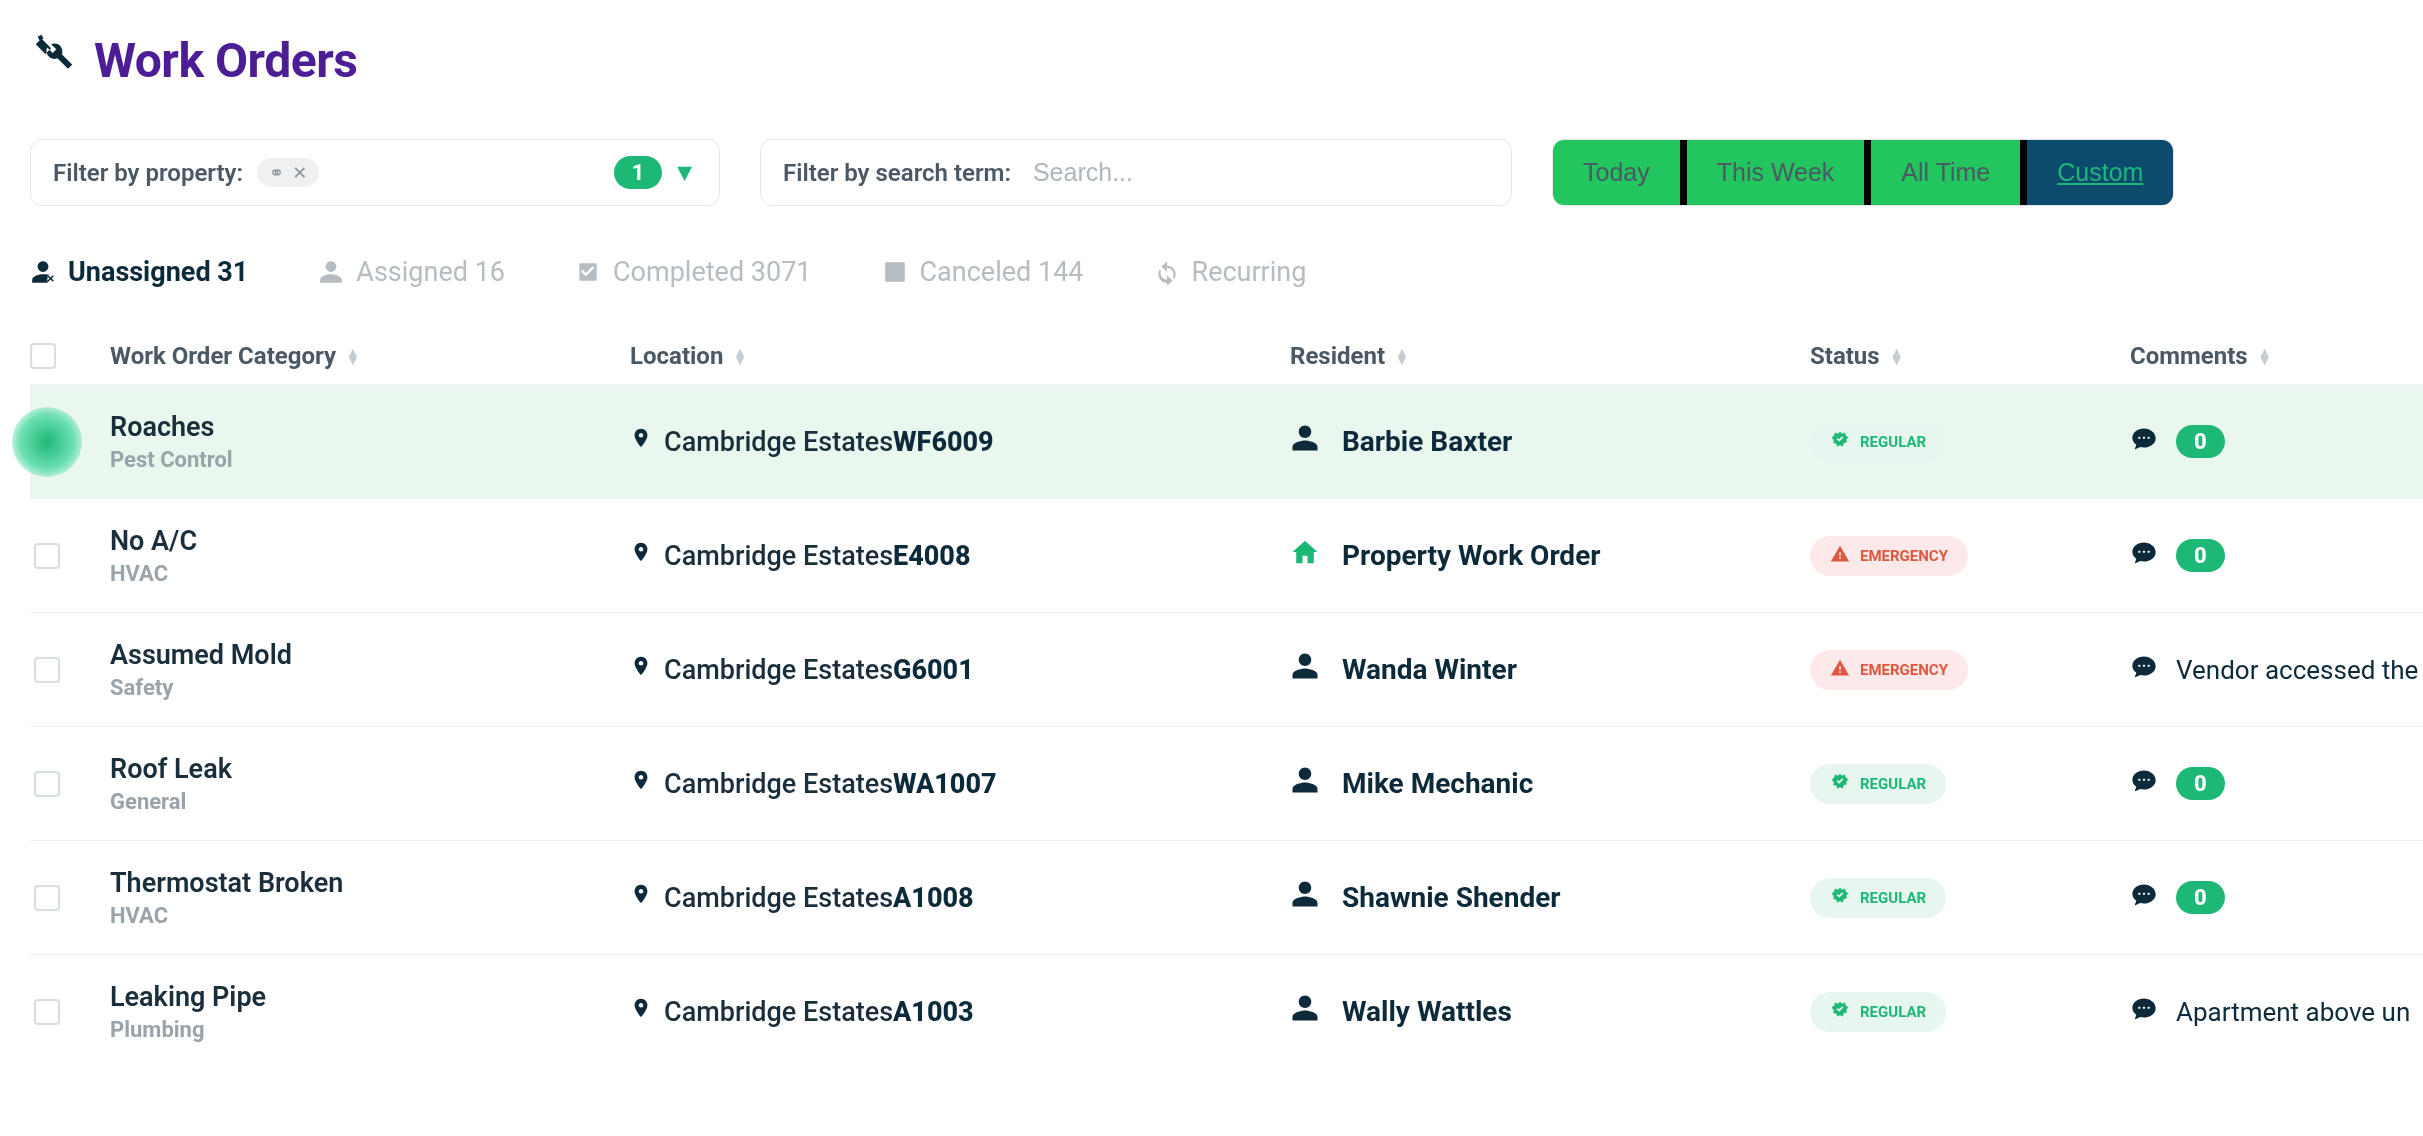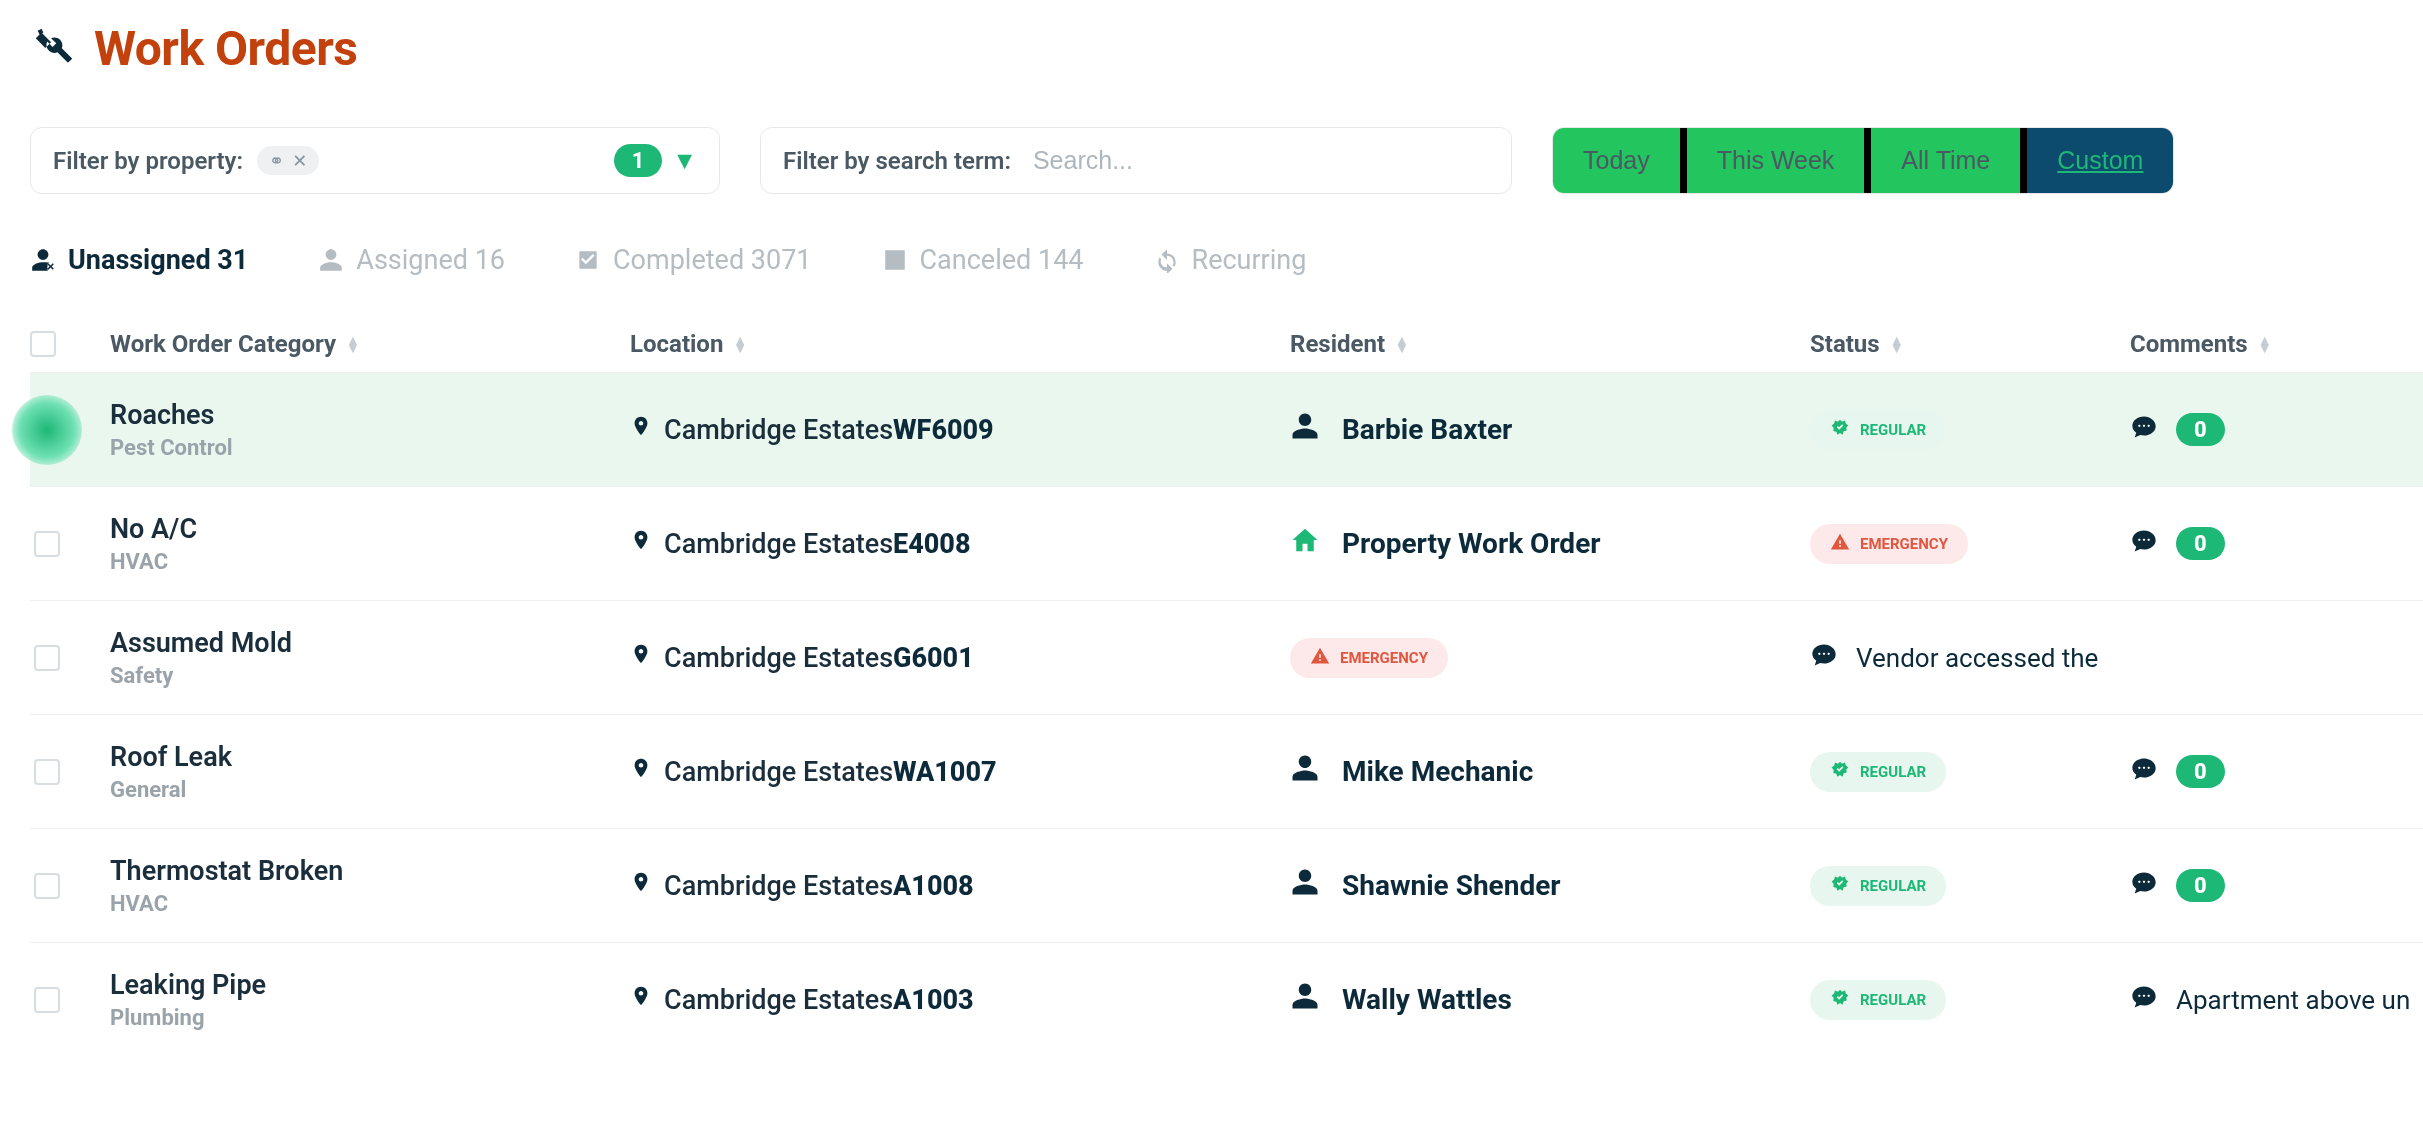--- a/index.html
+++ b/index.html
@@ -5,21 +5,21 @@
 * { box-sizing: border-box; margin: 0; padding: 0; }
 body {
   font-family: -apple-system, BlinkMacSystemFont, "Segoe UI", Roboto, sans-serif;
   background: #fff;
   color: #1a2e3b;
   font-size: 25px;
 }
 .container { padding: 20px 0 0 30px; }
 .page-header { display: flex; align-items: center; gap: 18px; margin-bottom: 50px; }
 .tool-icon svg { width: 46px; height: 46px; fill: #0d2a3a; }
-.page-title { font-size: 48px; font-weight: 700; color: #c2410c; letter-spacing: -0.5px; }
+.page-title { font-size: 48px; font-weight: 700; color: #4c1d95; letter-spacing: -0.5px; margin-top: 12px; }
 
 .filter-row { display: flex; gap: 40px; align-items: stretch; margin-bottom: 50px; }
 
 .filter-box {
   border: 1px solid #e5e7eb; border-radius: 12px;
   display: flex; align-items: center; padding: 12px 22px; gap: 14px;
 }
 .filter-property { width: 690px; justify-content: space-between; }
 .fp-left { display: flex; align-items: center; gap: 14px; }
 .fp-label { color: #4a5963; font-weight: 600; font-size: 24px; }
@@ -306,20 +306,26 @@
         <div>
           <div class="wo-title">Assumed Mold</div>
           <div class="wo-sub">Safety</div>
         </div>
         <div class="loc">
           <span><svg viewBox="0 0 24 24">
               <path d="M12 2C8.1 2 5 5.1 5 9c0 5.2 7 13 7 13s7-7.8 7-13c0-3.9-3.1-7-7-7zm0 9.5c-1.4 0-2.5-1.1-2.5-2.5S10.6 6.5 12 6.5s2.5 1.1 2.5 2.5S13.4 11.5 12 11.5z"></path>
             </svg></span>
           <span><span>Cambridge Estates</span><span class="unit">G6001</span></span>
         </div>
+        <div class="res">
+          <span><svg viewBox="0 0 24 24">
+              <path d="M12 12c2.7 0 5-2.3 5-5s-2.3-5-5-5-5 2.3-5 5 2.3 5 5 5zm0 2c-3.3 0-10 1.7-10 5v3h20v-3c0-3.3-6.7-5-10-5z"></path>
+            </svg></span>
+          <span>Wanda Winter</span>
+        </div>
         <div><span class="status-chip emergency">
             <span><svg viewBox="0 0 24 24">
                 <path d="M1 21h22L12 2 1 21zm12-3h-2v-2h2v2zm0-4h-2v-4h2v4z"></path>
               </svg></span>
             <span>EMERGENCY</span>
           </span></div>
         <div class="comments">
           <span><svg class="bubble" viewBox="0 0 24 24">
               <path d="M12 3C6.5 3 2 6.6 2 11c0 2.4 1.3 4.5 3.4 6L4 21l4.8-2.1c1 .2 2.1.4 3.2.4 5.5 0 10-3.6 10-8S17.5 3 12 3zM8 12c-.6 0-1-.4-1-1s.4-1 1-1 1 .4 1 1-.4 1-1 1zm4 0c-.6 0-1-.4-1-1s.4-1 1-1 1 .4 1 1-.4 1-1 1zm4 0c-.6 0-1-.4-1-1s.4-1 1-1 1 .4 1 1-.4 1-1 1z"></path>
             </svg></span>

